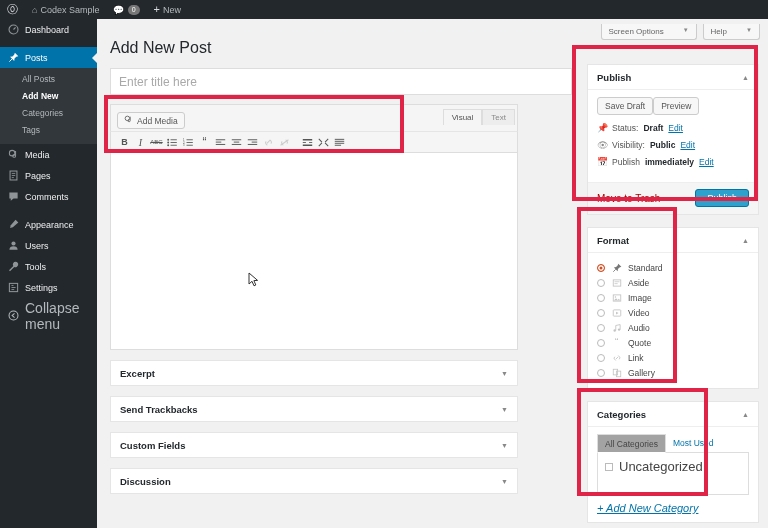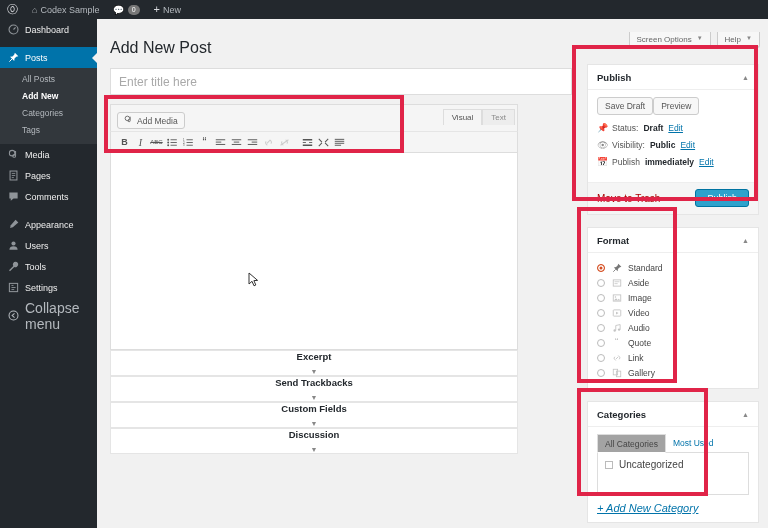--- a/index.html
+++ b/index.html
@@ -55,21 +55,21 @@
 
   
   .content {
     position: absolute; top: 19px; left: 97px;
     width: 671px; height: 509px; background: #f1f1f1;
   }
   .screen-meta { position: absolute; top: 5px; right: 8px; display: flex; gap: 6px; }
   .meta-btn {
     background: #f7f7f7; border: 1px solid #ccc; border-top: none;
     border-radius: 0 0 3px 3px; font-size: 8px; color: #666;
-    padding: 3px 7px 3px 7px; display:flex; align-items:flex-start; gap: 5px; margin-top: 8px;
+    padding: 3px 7px 3px 7px; display:flex; align-items:flex-start; gap: 19px;
   }
   .caret { font-size: 6px; color: #888; }
 
   .page-title { font-size: 16px; font-weight: normal; color: #23282d; padding: 20px 0 0 13px; }
 
   .col-main { position: absolute; left: 13px; top: 49px; width: 408px; }
   .col-side { position: absolute; right: 9px; top: 45px; width: 172px; }
 
   .title-input {
     width: 462px; height: 27px; background: #fff; border: 1px solid #ddd;
@@ -101,23 +101,23 @@
   }
   .tb-btn.disabled { color: #ccc; }
   .tb-sep { width: 6px; }
   .ed-body { background: #fff; border: 1px solid #ddd; height: 198px; }
   .ed-status { background: #f5f5f5; border: 1px solid #ddd; border-top: none; font-size: 8px; color: #666; }
   .ed-path { padding: 3px 0 3px 7px; border-bottom: 1px solid #e5e5e5; }
   .ed-words { padding: 3px 0 3px 7px; }
 
   
   .panel {
-    background: #fff; border: 1px solid #e5e5e5; 
+    background: #fff; border: 1px solid #e5e5e5; margin-top: 10px;
     height: 26px; display: flex; align-items: center; justify-content: space-between;
-    padding: 0 9px; font-size: 9.5px; font-weight: bold; color: #23282d; flex-direction: column;
+    padding: 0 9px; font-size: 9.5px; font-weight: bold; color: #23282d;
   }
   .panel .toggle { color: #888; font-size: 7px; }
 
   
   .box { background: #fff; border: 1px solid #e5e5e5; }
   .box-head {
     display: flex; align-items: center; justify-content: space-between;
     padding: 7px 9px 6px 9px; font-size: 9.5px; font-weight: bold; color: #23282d;
     border-bottom: 1px solid #eee;
   }
@@ -150,21 +150,21 @@
     background: #fff; flex: none;
   }
   .radio.on { border-color: #d54e21; background: #d54e21; box-shadow: inset 0 0 0 1.5px #fff; }
   .fmt-ic { width: 11px; height: 11px; color: #bbb; font-size: 9px; display:flex; align-items:center; justify-content:center; flex:none; }
 
   
   .cat-tabs { display: flex; border-bottom: 1px solid #ddd; margin: 0 0 0 0; }
   .cat-tab { font-size: 8.5px; padding: 4px 7px 3px 7px; color: #0073aa; }
   .cat-tab.active { color: #444; background: #a3a3a3; border: 1px solid #ddd; border-bottom: 1px solid #fff; margin-bottom: -1px; }
   .cat-list { border: 1px solid #ddd; border-top: none; height: 42px; padding: 6px 7px; }
-  .cat-item { display: flex; align-items: center; gap: 6px; font-size: 10px; color: #444; }
+  .cat-item { display: flex; align-items: center; gap: 6px; font-size: 13px; color: #444; }
   .chk { width: 8px; height: 8px; border: 1px solid #bbb; background: #fff; flex: none; }
   .addcat { margin-top: 7px; font-size: 11px; color: #0073aa; text-decoration: underline; font-style: italic; }
 
   
   .annot { position: absolute; border: 4px solid #e02448; pointer-events: none; }
 
   
   .cursor { position: absolute; width: 11px; height: 15px; }
 </style>
 </head>

